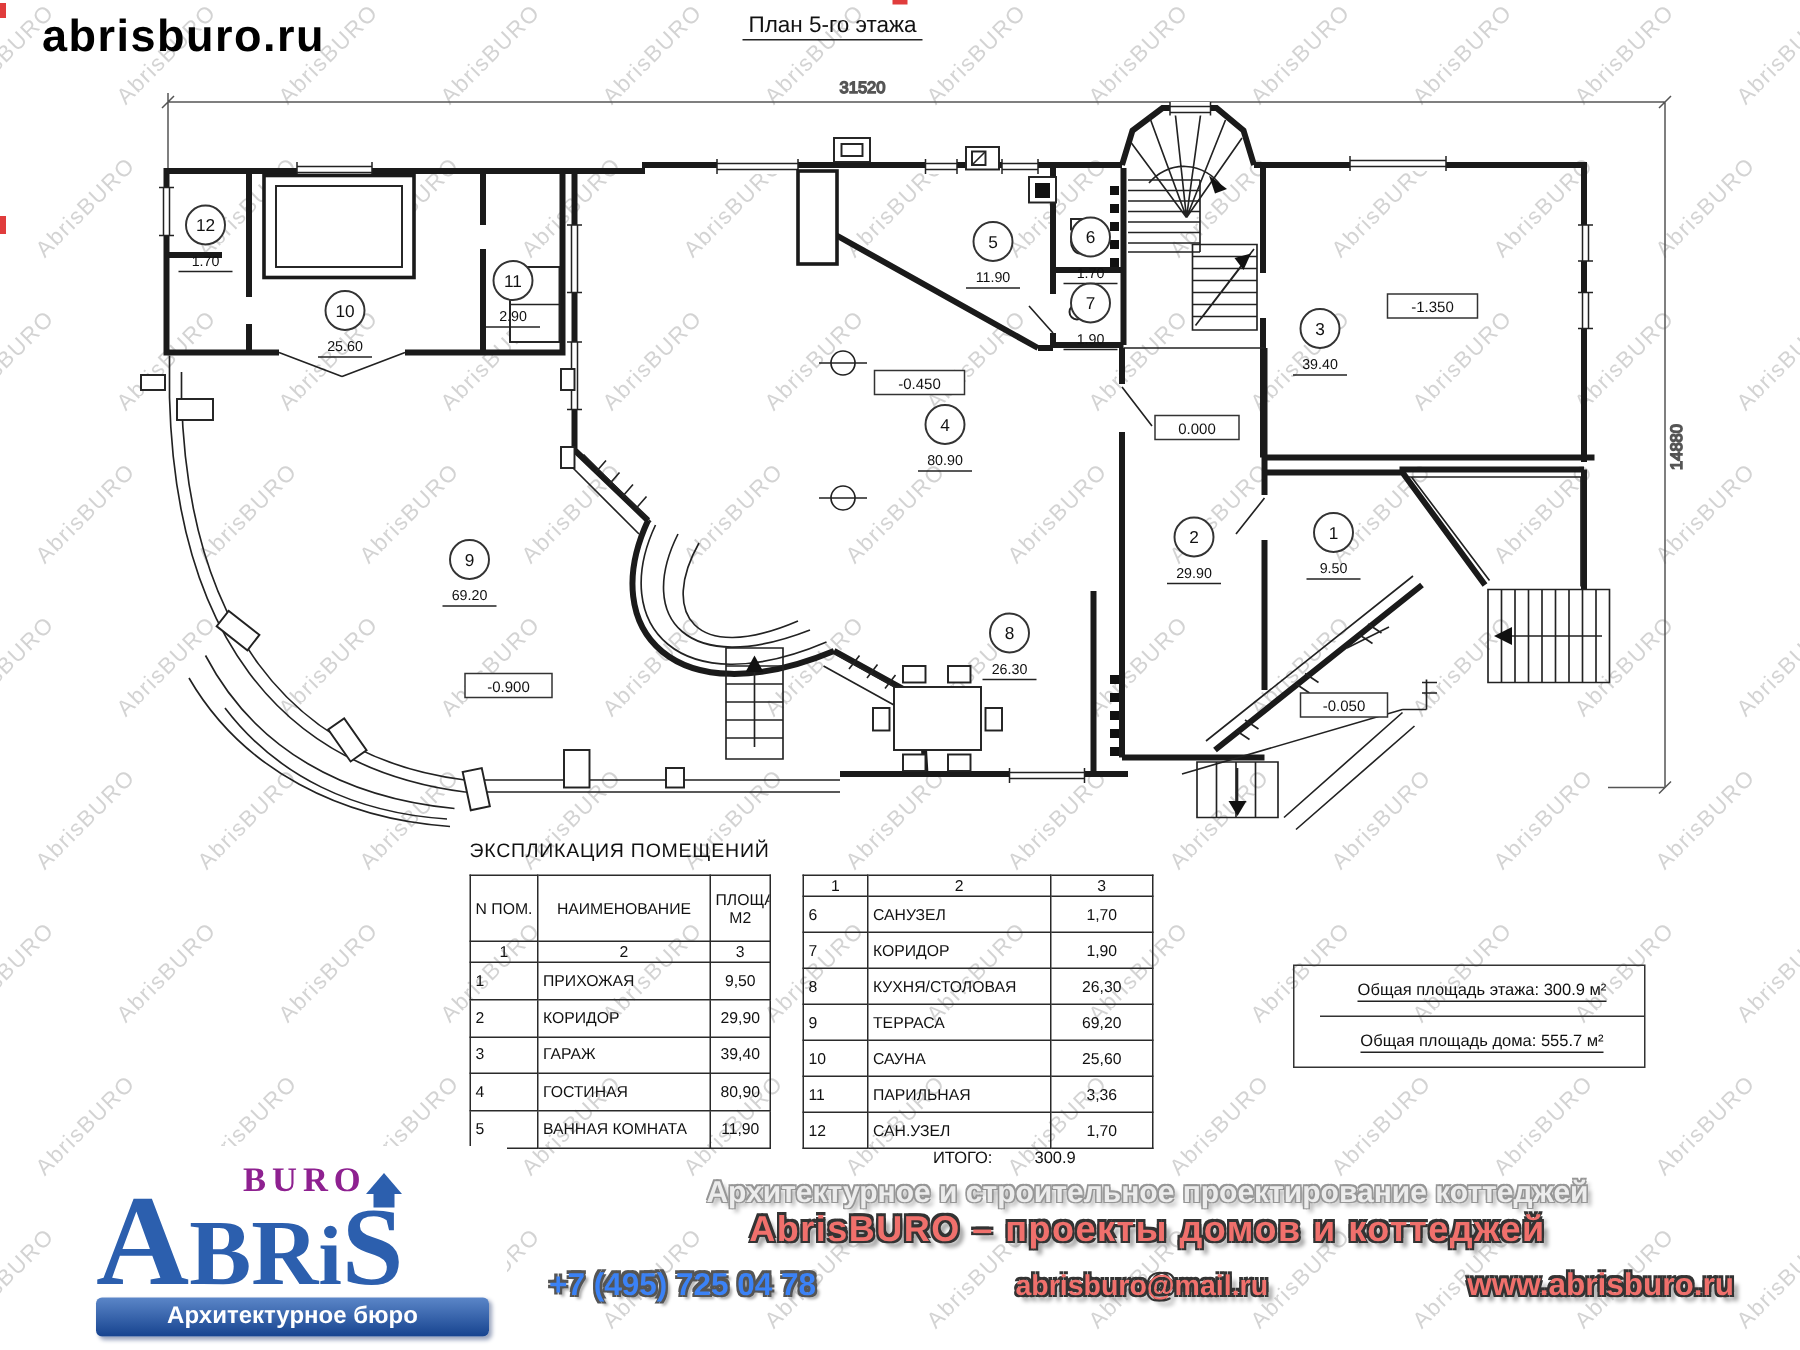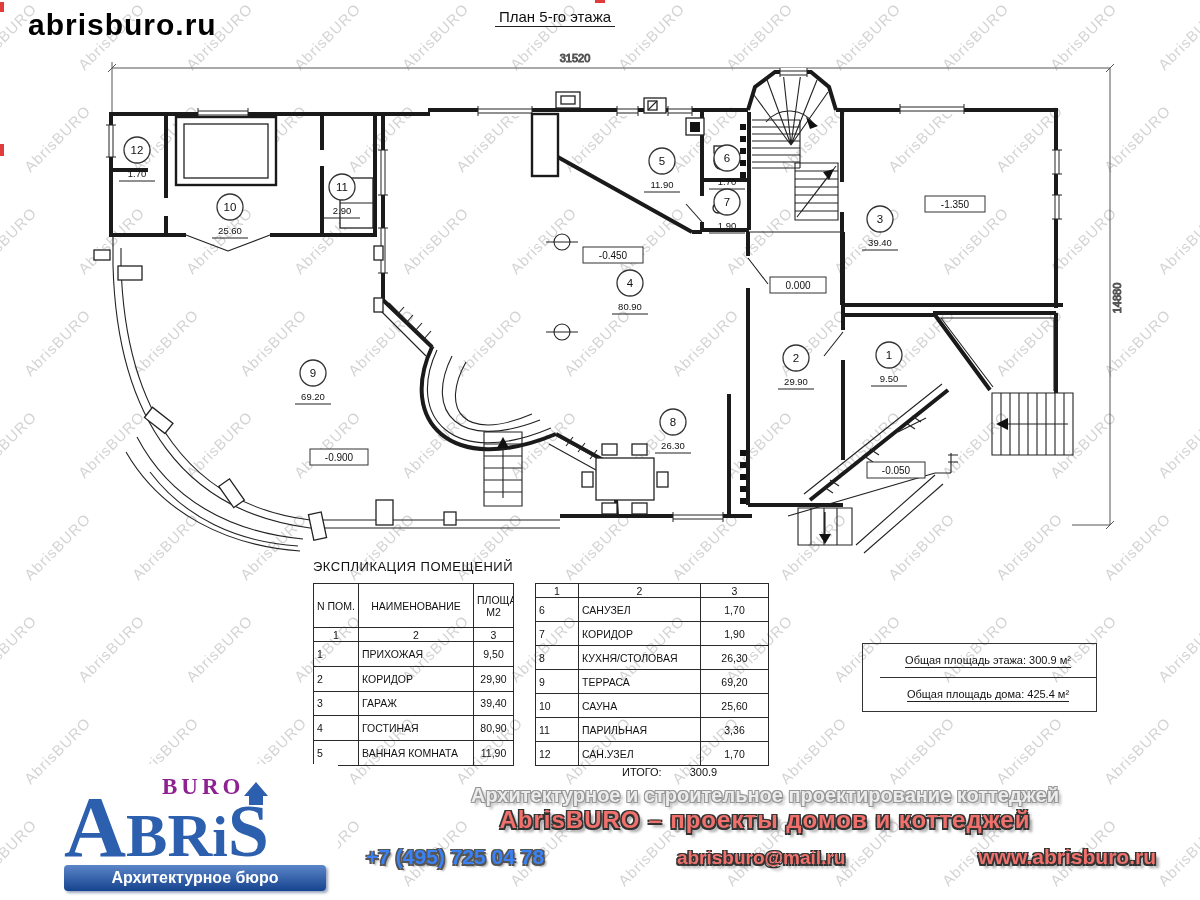--- a/index.html
+++ b/index.html
@@ -542,21 +542,21 @@
 <div id="itogo">
   <span>ИТОГО:</span>
   <span>300.9</span>
 </div>
 
 <div id="summary">
   <div class="sumrow">
     <span>Общая площадь этажа: 300.9 м²</span>
   </div>
   <div class="sumrow">
-    <span>Общая площадь дома: 425.4 м²</span>
+    <span>Общая площадь дома: 555.7 м²</span>
   </div>
 </div>
 
 <div id="logo">
   <div id="logo-buro">BURO</div>
   <svg width="278" height="100" viewBox="0 0 278 100">
     <text x="4" y="92" font-family="Liberation Serif,serif" font-weight="bold" fill="#2c5fae">
       <tspan font-size="86">A</tspan><tspan font-size="62">BR</tspan><tspan font-size="56">i</tspan><tspan font-size="74">S</tspan>
     </text>
     <polygon points="196,18 184,32 208,32" fill="#2c5fae"></polygon>

